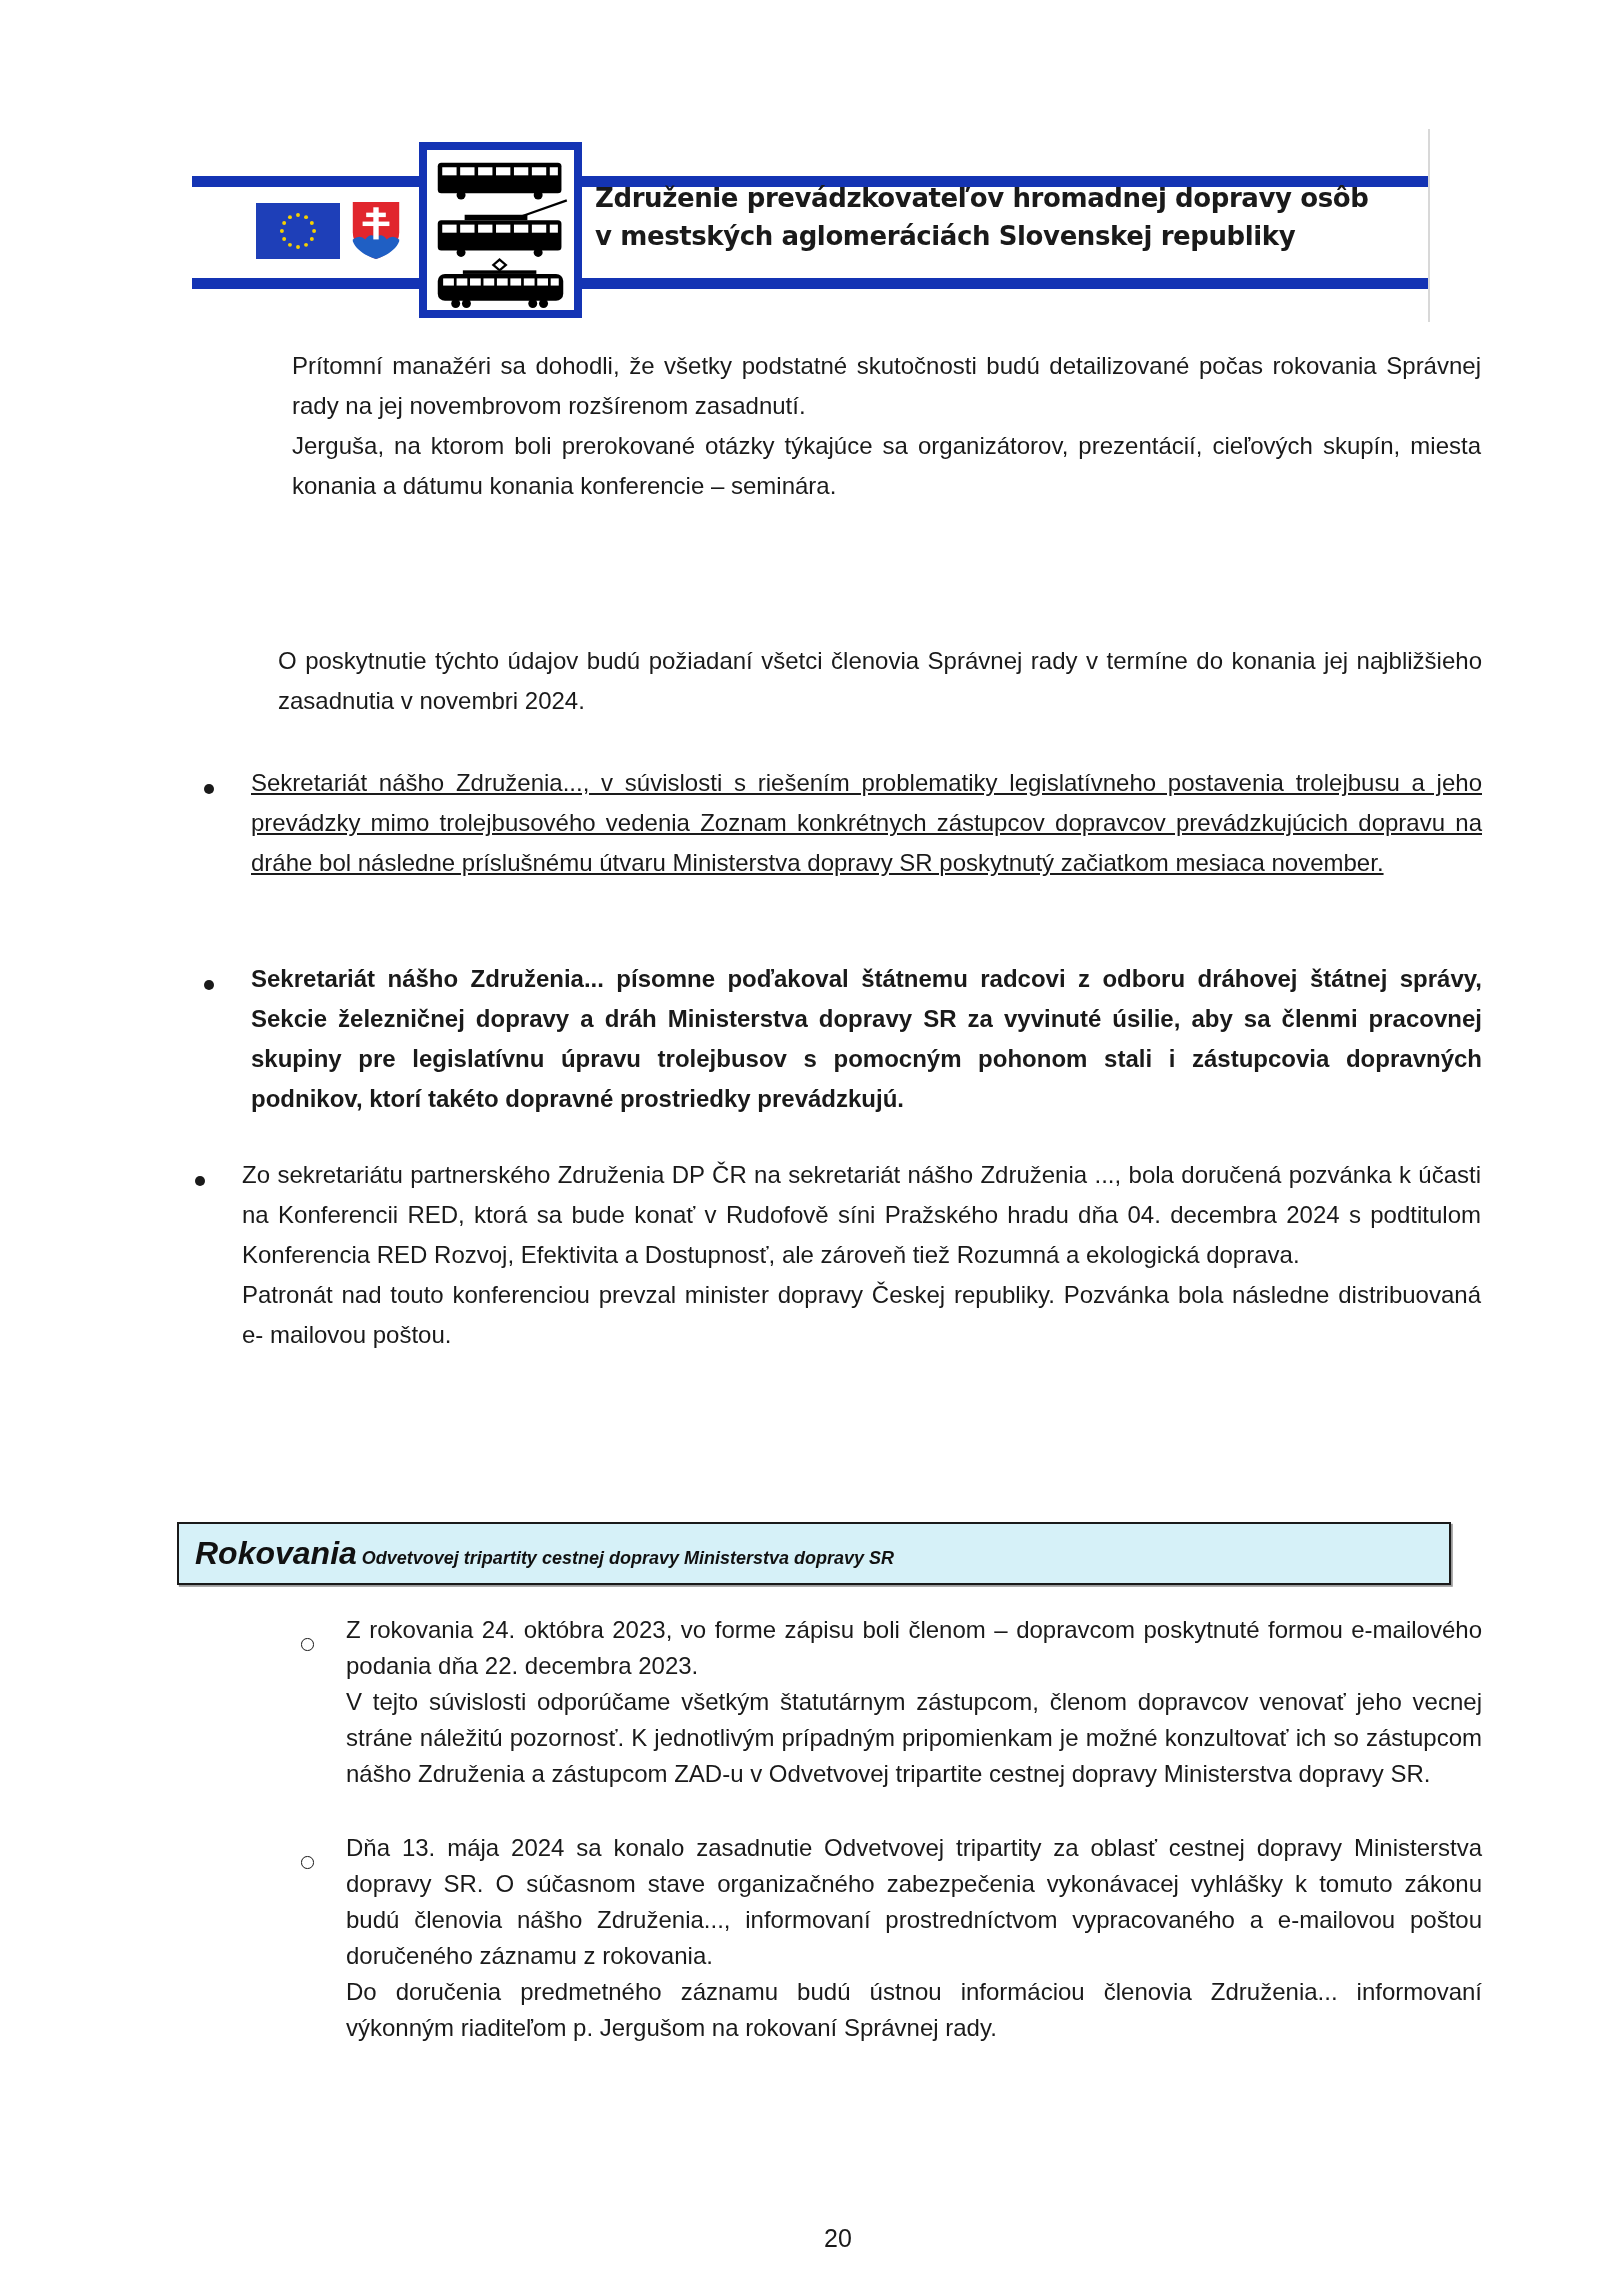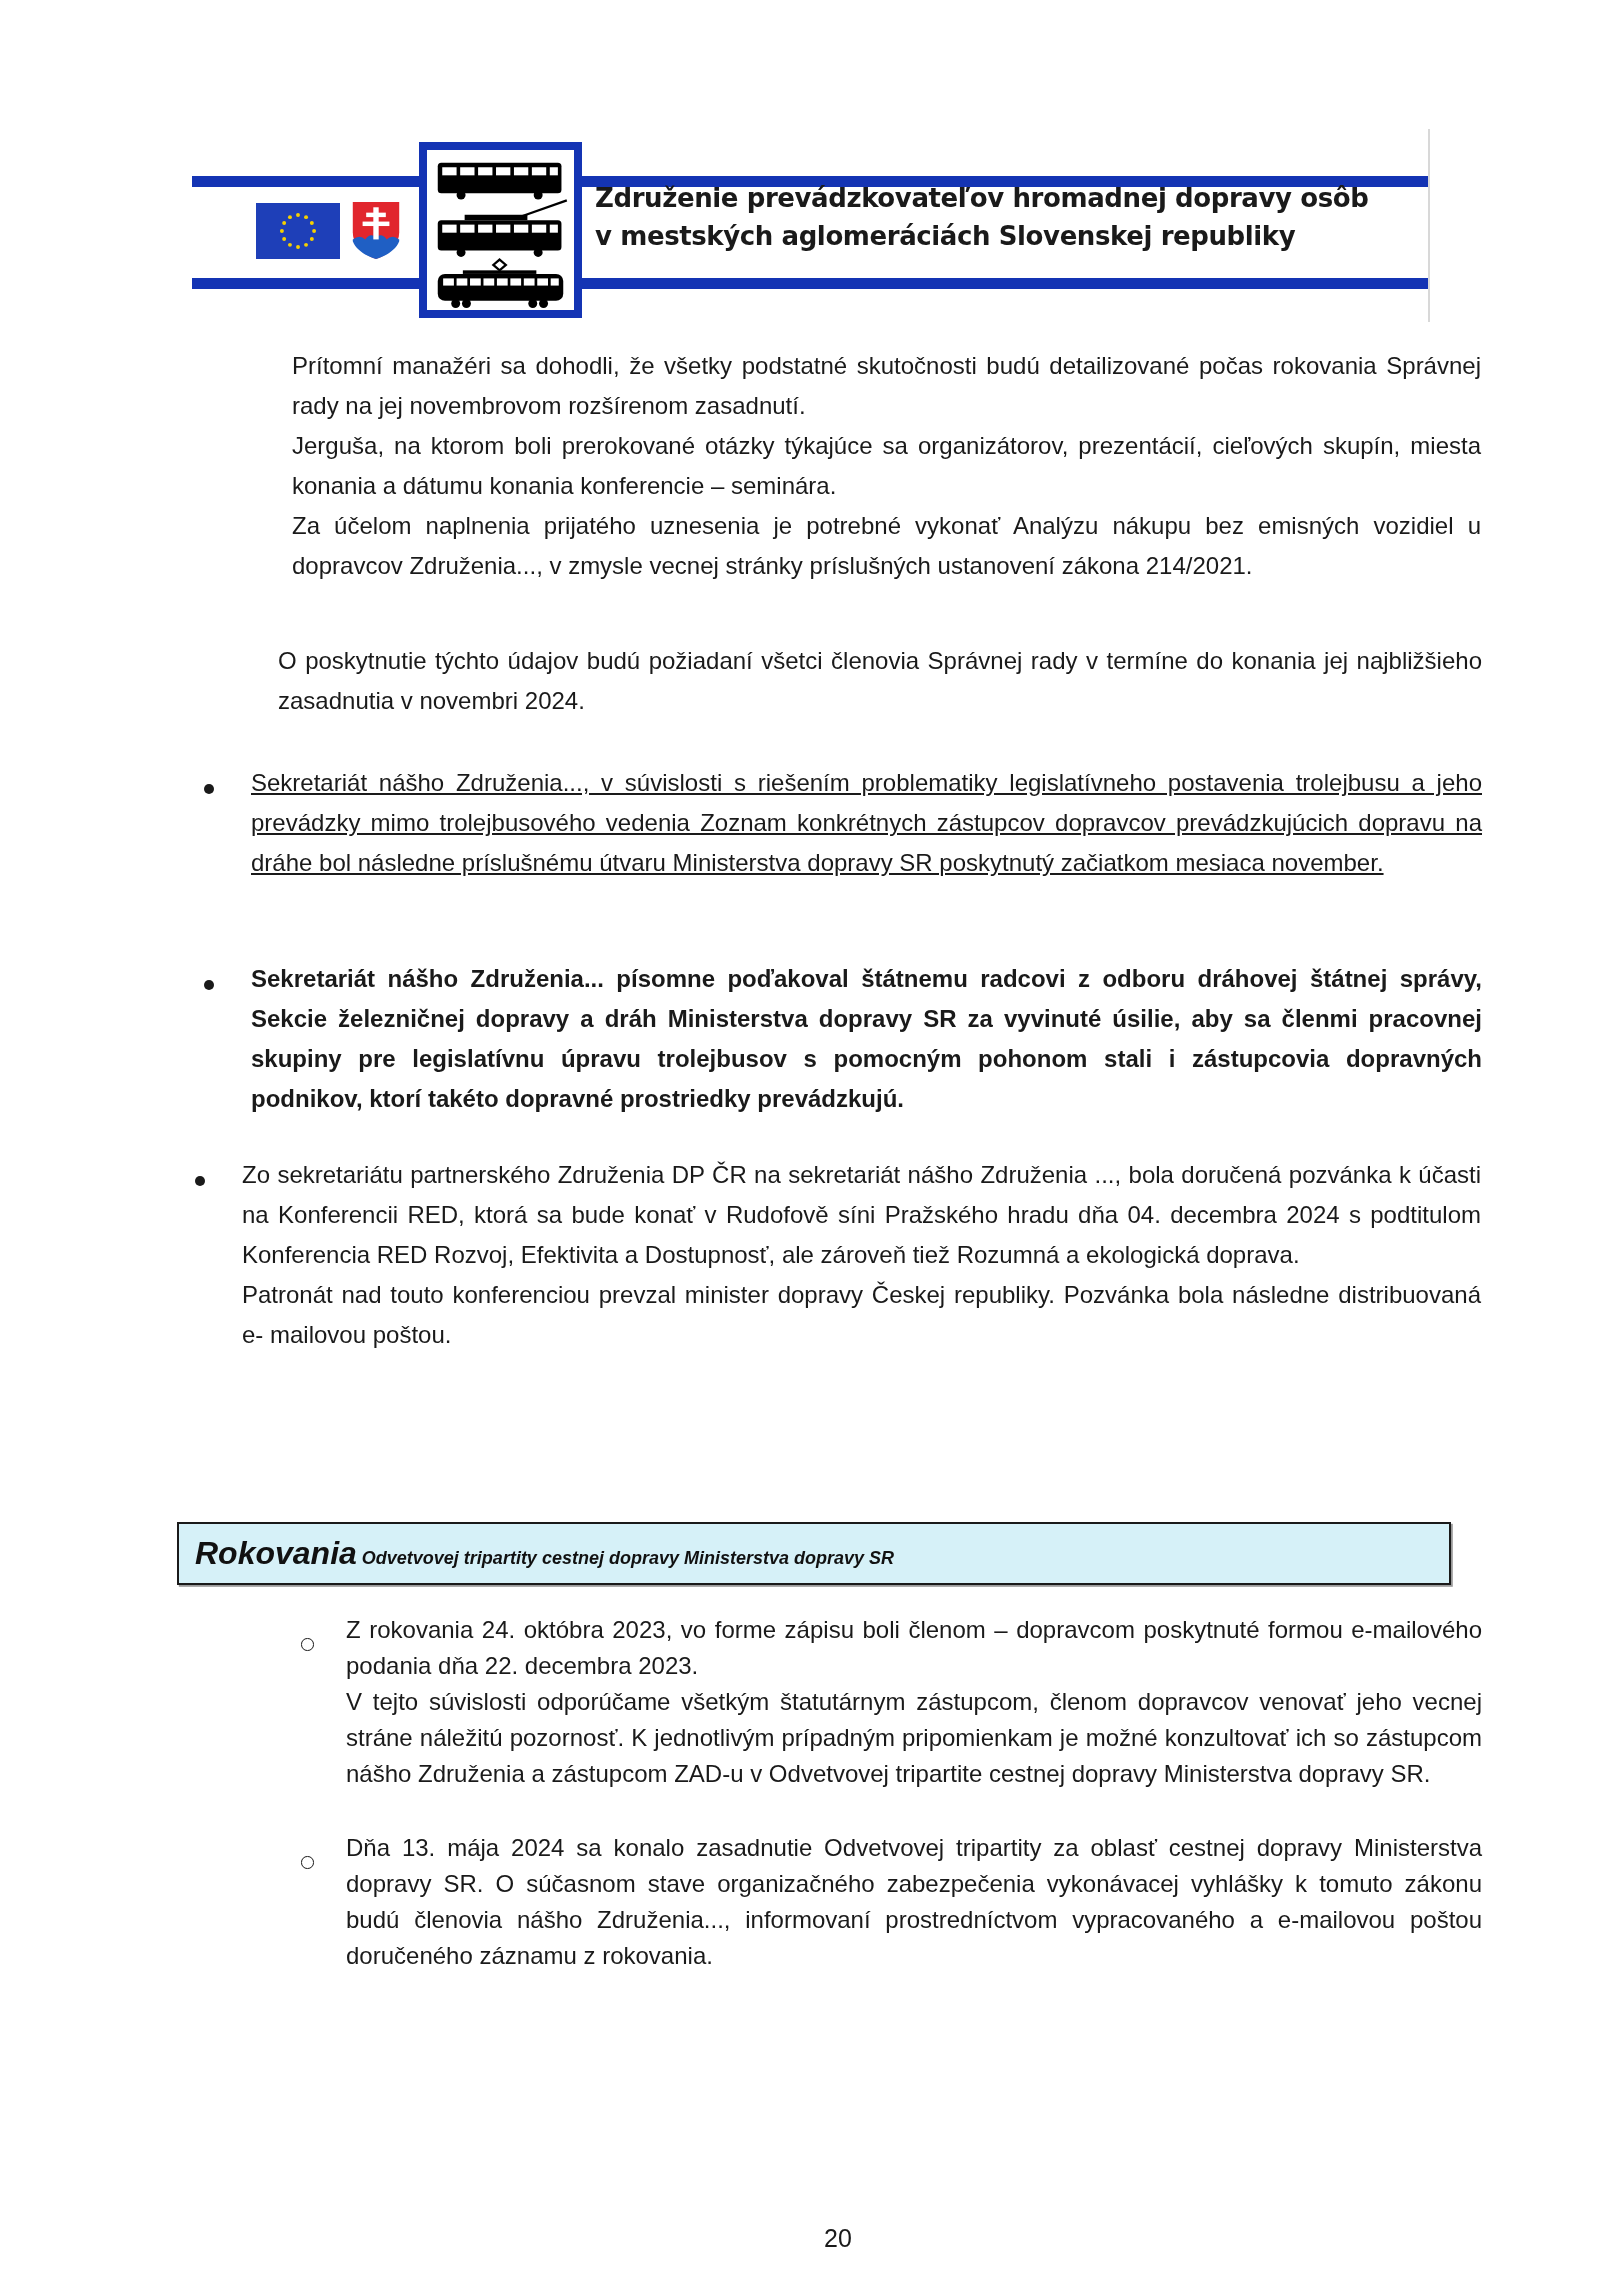--- a/index.html
+++ b/index.html
@@ -133,21 +133,20 @@
 
   <div class="banner-title">
     <span>Združenie prevádzkovateľov hromadnej dopravy osôb</span>
     <span>v mestských aglomeráciách Slovenskej republiky</span>
   </div>
 </div>
 
 <div class="block" style="left:292px; top:346px; width:1189px;">
   <p>Prítomní manažéri sa dohodli, že všetky podstatné skutočnosti budú detailizované počas rokovania Správnej rady na jej novembrovom rozšírenom zasadnutí.</p>
   <p>Jerguša, na ktorom boli prerokované otázky týkajúce sa organizátorov, prezentácií, cieľových skupín, miesta konania a dátumu konania konferencie – seminára.</p>
-  <p>Za účelom naplnenia prijatého uznesenia je potrebné vykonať Analýzu nákupu bez emisných vozidiel u dopravcov Združenia..., v zmysle vecnej stránky príslušných ustanovení zákona 214/2021.</p>
 </div>
 
 <div class="block" style="left:278px; top:641px; width:1204px;">
   <p>O poskytnutie týchto údajov budú požiadaní všetci členovia Správnej rady v termíne do konania jej najbližšieho zasadnutia v novembri 2024.</p>
 </div>
 
 <div class="bullet disc" style="left:204px; top:784px;"></div>
 <div class="block" style="left:251px; top:763px; width:1231px;text-decoration:underline;">
   <p>Sekretariát nášho Združenia..., v súvislosti s riešením problematiky legislatívneho postavenia trolejbusu a jeho prevádzky mimo trolejbusového vedenia Zoznam konkrétnych zástupcov dopravcov prevádzkujúcich dopravu na dráhe bol následne príslušnému útvaru Ministerstva dopravy SR poskytnutý začiatkom mesiaca november.</p>
 </div>
@@ -171,16 +170,17 @@
 
 <div class="bullet circ" style="left:301px; top:1638px;"></div>
 <div class="block" style="left:346px; top:1612px; width:1136px; line-height:36px;">
   <p>Z rokovania 24. októbra 2023, vo forme zápisu boli členom – dopravcom poskytnuté formou e-mailového podania dňa 22. decembra 2023.</p>
   <p>V tejto súvislosti odporúčame všetkým štatutárnym zástupcom, členom dopravcov venovať jeho vecnej stráne náležitú pozornosť. K jednotlivým prípadným pripomienkam je možné konzultovať ich so zástupcom nášho Združenia a zástupcom ZAD-u v Odvetvovej tripartite cestnej dopravy Ministerstva dopravy SR.</p>
 </div>
 
 <div class="bullet circ" style="left:301px; top:1856px;"></div>
 <div class="block" style="left:346px; top:1830px; width:1136px; line-height:36px;">
   <p>Dňa 13. mája 2024 sa konalo zasadnutie Odvetvovej tripartity za oblasť cestnej dopravy Ministerstva dopravy SR. O súčasnom stave organizačného zabezpečenia vykonávacej vyhlášky k tomuto zákonu budú členovia nášho Združenia..., informovaní prostredníctvom vypracovaného a e-mailovou poštou doručeného záznamu z rokovania.</p>
+  <p>Do doručenia predmetného záznamu budú ústnou informáciou členovia Združenia... informovaní výkonným riaditeľom p. Jergušom na rokovaní Správnej rady.</p>
 </div>
 
 <div class="page-number">20</div>
 
 
 </body></html>

